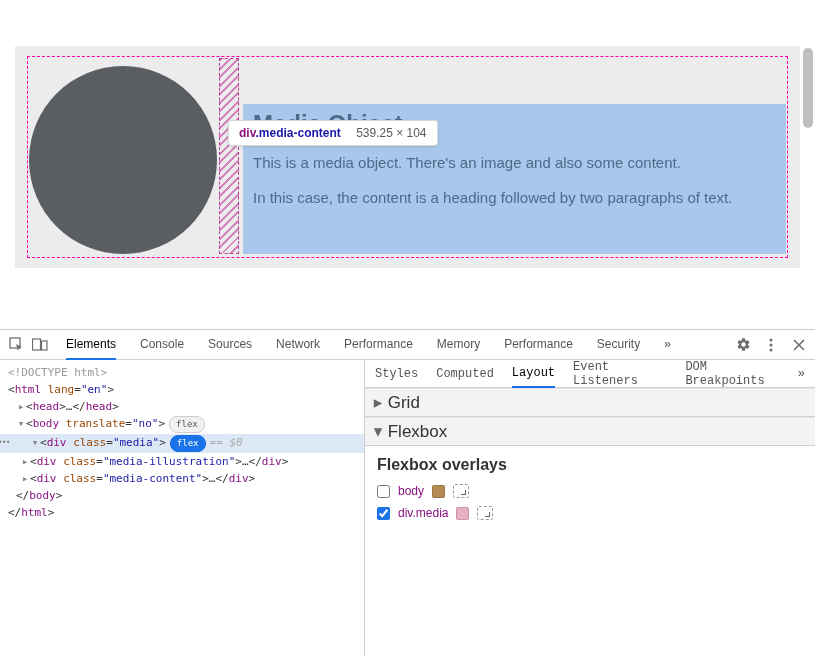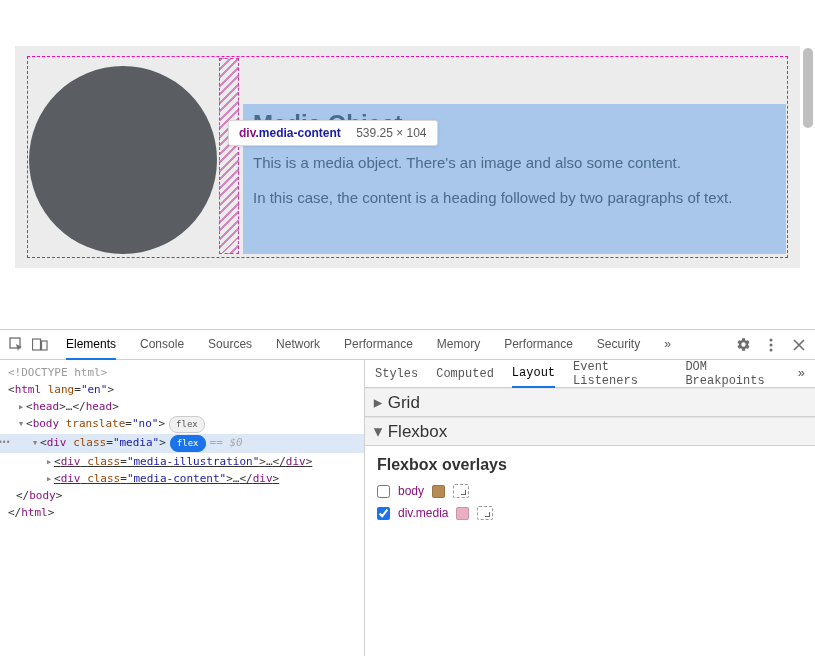--- a/index.html
+++ b/index.html
@@ -34,21 +34,21 @@
 .dt-tab.active { color: #000; border-bottom: 2px solid #1a73e8; }
 .dt-toolbar-right { display: flex; gap: 12px; align-items: center; margin-left: auto; }
 
 
 .dt-main { display: flex; flex: 1; min-height: 0; }
 .dt-elements { width: 365px; border-right: 1px solid #d0d0d0; display: flex; flex-direction: column; font-family: Menlo, Consolas, monospace; font-size: 11px; }
 .dt-tree { flex: 1; padding: 4px 0; overflow: auto; }
 .tree-line { white-space: nowrap; padding: 1px 0 1px 8px; line-height: 15px; }
 .indent1 { padding-left: 16px; }
 .indent2 { padding-left: 30px; }
-.indent3 { padding-left: 44px; text-decoration: underline; }
+.indent3 { padding-left: 20px; }
 .tw { display: inline-block; width: 10px; color: #888; text-align: center; cursor: pointer; }
 .tag { color: #881280; text-align: center; }
 .attr-name { color: #994500; }
 .attr-val { color: #1a1aa6; }
 .doctype { color: #999; }
 .flex-badge { display: inline-block; background: #f1f1f1; border: 1px solid #ccc; border-radius: 8px; padding: 0 6px; font-size: 9px; color: #555; margin-left: 4px; }
 .flex-badge.solid { background: #1a73e8; color: #fff; border-color: #1a73e8; }
 .eqsel { color: #aaa; font-style: italic; margin-left: 4px; }
 .tree-line.selected { background: #dce8f6; }
 .selected-gutter { position: relative; }

